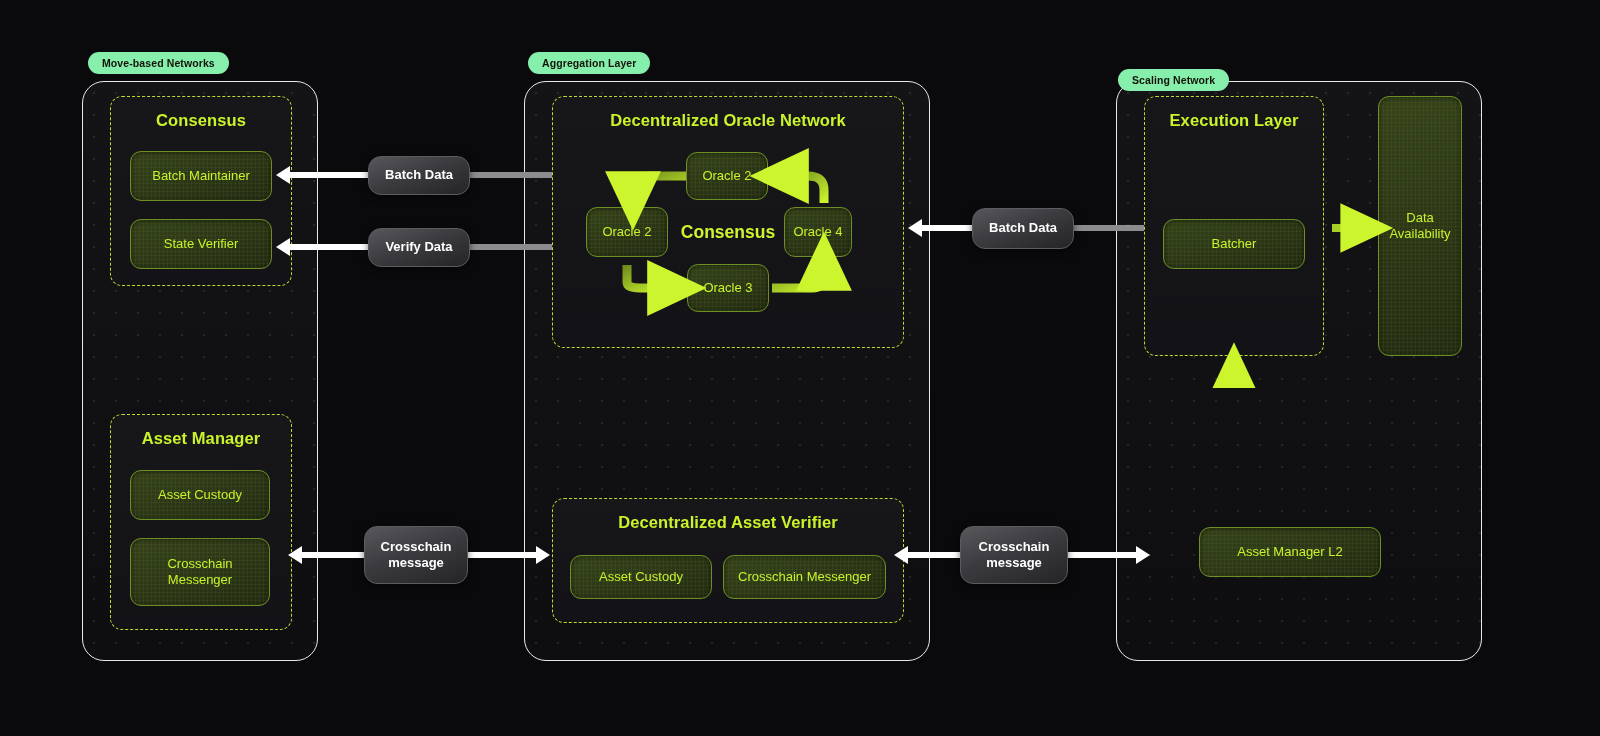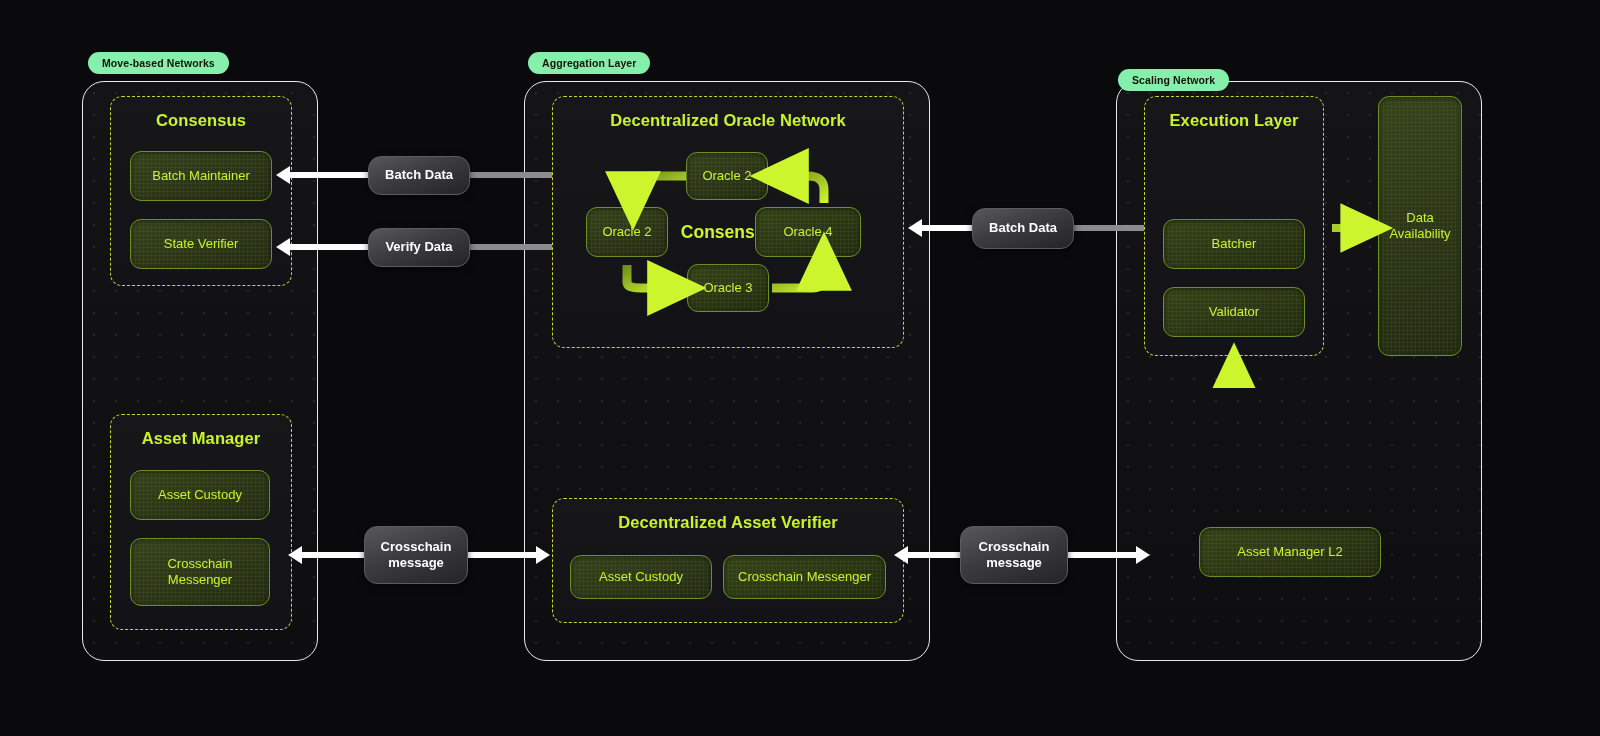--- a/index.html
+++ b/index.html
@@ -143,34 +143,33 @@
     <path d="M627,265 L627,282 Q627,288 640,288 L676,288" fill="none" stroke="url(#arcg)" stroke-width="9" stroke-linecap="butt" marker-end="url(#amk)"></path>
 
     <path d="M772,288 L812,288 Q824,288 824,276 L824,262" fill="none" stroke="url(#arcg)" stroke-width="9" stroke-linecap="butt" marker-end="url(#amk)"></path>
 
     <path d="M824,203 L824,190 Q824,176 808,176 L780,176" fill="none" stroke="url(#arcg)" stroke-width="9" stroke-linecap="butt" marker-end="url(#amk)"></path>
   </svg>
 
   <div class="gbox" style="left:686px; top:152px; width:82px; height:48px;">Oracle 2</div>
   <div class="gbox" style="left:586px; top:207px; width:82px; height:50px;">Oracle 2</div>
   <div class="gbox" style="left:687px; top:264px; width:82px; height:48px;">Oracle 3</div>
-  <div class="gbox" style="left:755px; top:207px; width:106px; height:50px;text-align:center;">Oracle 4</div>
+  <div class="gbox" style="left:784px; top:207px; width:68px; height:50px;text-align:center;">Oracle 4</div>
   <div class="consensus-word" style="left:668px; top:222px; width:120px;">Consensus</div>
 
   <div class="dashed" style="left:552px; top:498px; width:352px; height:125px;">
     <div class="dashed-title" style="top:14px;">Decentralized Asset Verifier</div>
   </div>
   <div class="gbox small" style="left:570px; top:555px; width:142px; height:44px;">Asset Custody</div>
   <div class="gbox small" style="left:723px; top:555px; width:163px; height:44px;">Crosschain Messenger</div>
 
   <div class="dashed" style="left:1144px; top:96px; width:180px; height:260px;">
     <div class="dashed-title" style="top:14px;">Execution Layer</div>
   </div>
   <div class="gbox" style="left:1163px; top:219px; width:142px; height:50px;">Batcher</div>
-  <div class="gbox" style="left:1163px; top:287px; width:142px; height:50px;">Validator</div>
 
   <div class="gbox" style="left:1378px; top:96px; width:84px; height:260px; font-size:13px;">Data Availability</div>
 
   <svg class="ov">
     <defs>
       <marker id="amk2" markerWidth="7" markerHeight="7" refX="3.2" refY="3.5" orient="auto">
         <path d="M0,0.4 L6.6,3.5 L0,6.6 Z" fill="#cdf52e"></path>
       </marker>
     </defs>
     <line x1="1332" y1="228" x2="1366" y2="228" stroke="#a9cf26" stroke-width="8" stroke-dasharray="9 9" marker-end="url(#amk2)"></line>

